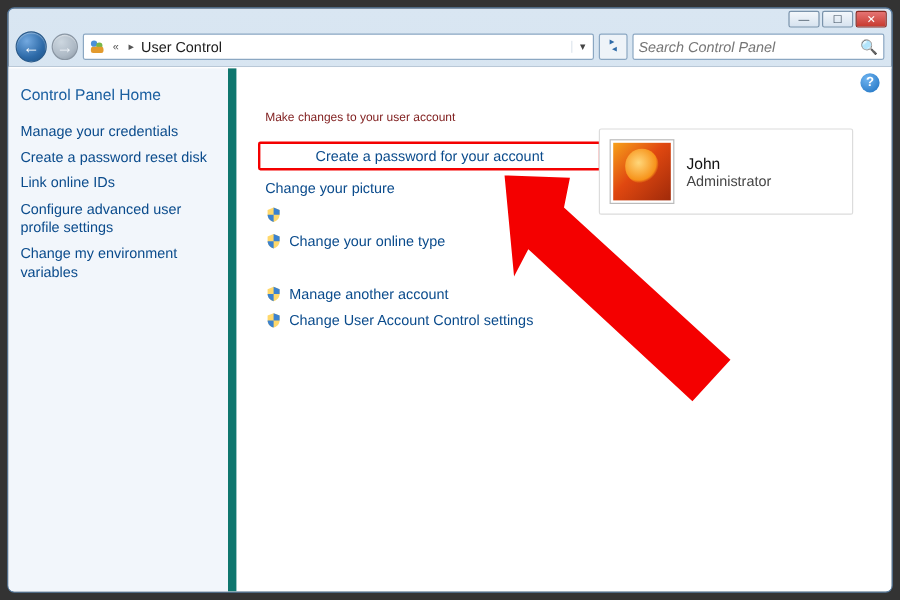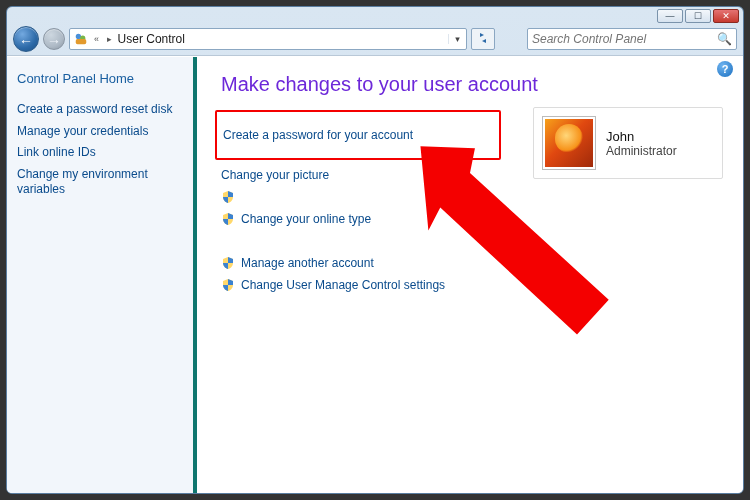--- a/index.html
+++ b/index.html
@@ -107,21 +107,20 @@
   }
   .search {
     width: 210px;
     height: 22px;
     background: #fff;
     border: 1px solid #8ba7c2;
     border-radius: 2px;
     display: flex;
     align-items: center;
     padding: 0 4px;
-    margin-left: 28px;
   }
   .search input {
     border: none;
     outline: none;
     flex: 1;
     font-size: 12px;
     font-style: italic;
     color: #7a7a7a;
     background: transparent;
   }
@@ -132,21 +131,21 @@
   }
   .body {
     flex: 1;
     display: flex;
     background: #fff;
     border-top: 1px solid #fff;
   }
   .sidebar {
     width: 190px;
     background: #f2f6fb;
-    border-right: 4px solid #0f766e;
+    border-right: 7px solid #0f766e;
     padding: 14px 10px;
     font-size: 12px;
     color: #0a4b8c;
   }
   .sidebar .heading {
     color: #1a5fa0;
     font-size: 13px;
     margin-bottom: 16px;
   }
   .sidebar a {
@@ -155,58 +154,60 @@
     text-decoration: none;
     margin: 6px 0;
     line-height: 1.3;
   }
   .main {
     flex: 1;
     padding: 16px 20px 16px 24px;
     position: relative;
   }
   .main h1 {
-    font-size: 20px;
+    font-size: 10px;
     font-weight: normal;
-    color: #6d28d9;
+    color: #7f1d1d;
     margin-bottom: 14px;
+    margin-top: 20px;
   }
   .tasklist {
     display: flex;
     flex-direction: column;
     gap: 8px;
     width: 280px;
   }
   .task {
     display: flex;
     align-items: center;
     gap: 6px;
     font-size: 12px;
   }
   .task a {
     color: #0a4b8c;
     text-decoration: none;
   }
   .task.highlight {
     border: 2.5px solid #f40000;
     border-radius: 2px;
-    padding: 16px 6px;
+    padding: 3px 6px;
     margin-left: -6px;
+    justify-content: center;
   }
   .shield {
     width: 14px; height: 14px;
     display: inline-block;
   }
   .shield svg { width: 14px; height: 14px; }
   .spacer { height: 14px; }
   .usercard {
     position: absolute;
     top: 50px;
-    right: 20px;
-    width: 190px;
+    right: 32px;
+    width: 212px;
     border: 1px solid #dcdcdc;
     border-radius: 2px;
     padding: 8px;
     display: flex;
     align-items: center;
     gap: 10px;
     background: #fff;
   }
   .avatar-frame {
     width: 54px; height: 54px;
@@ -298,23 +299,24 @@
       <span class="mag">🔍</span>
     </div>
   </div>
 
   <div class="divider"></div>
 
   <div class="body">
 
     <div class="sidebar">
       <div class="heading">Control Panel Home</div>
+      <a href="#">Manage your credentials</a>
       <a href="#">Create a password reset disk</a>
-      <a href="#">Manage your credentials</a>
       <a href="#">Link online IDs</a>
+      <a href="#">Configure advanced user profile settings</a>
       <a href="#">Change my environment variables</a>
     </div>
 
     <div class="main">
 
       <div class="help-icon">
         <span>?</span>
       </div>
 
       <h1>Make changes to your user account</h1>
@@ -364,21 +366,21 @@
         </div>
 
         <div class="task">
           <span class="shield">
             <svg viewBox="0 0 14 14">
                 <path d="M7 1 L12 3 V7 C12 10 9.5 12.5 7 13 C4.5 12.5 2 10 2 7 V3 Z" fill="#ffd86b"></path>
                 <path d="M7 1 L12 3 V7 H7 Z" fill="#3b82d0"></path>
                 <path d="M7 7 H2 V7 C2 10 4.5 12.5 7 13 Z" fill="#3b82d0"></path>
               </svg>
           </span>
-          <a href="#">Change User Manage Control settings</a>
+          <a href="#">Change User Account Control settings</a>
         </div>
 
       </div>
 
       <div class="usercard">
         <div class="avatar-frame">
           <div class="avatar-img"></div>
         </div>
         <div class="userinfo">
           <div class="uname">John</div>

